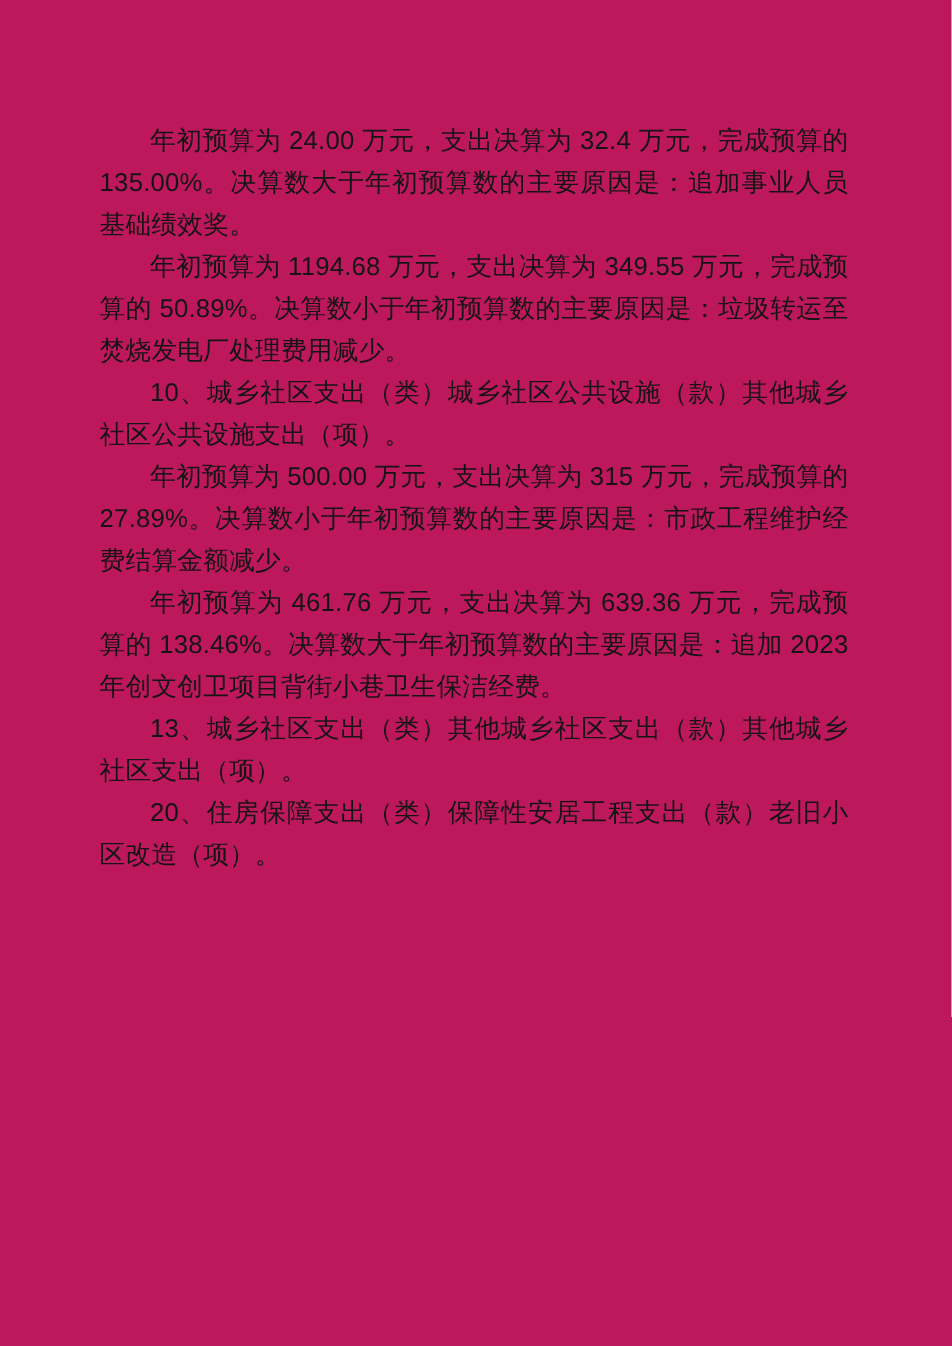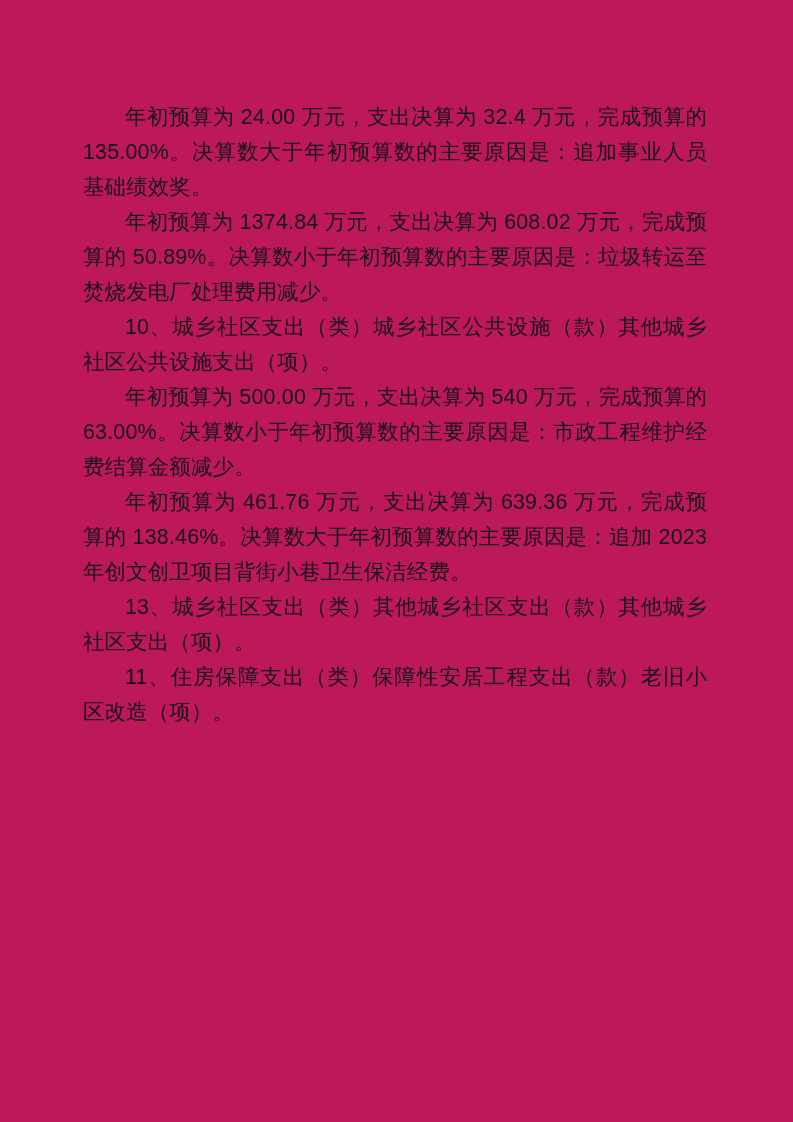--- a/index.html
+++ b/index.html
@@ -33,20 +33,20 @@
     letter-spacing: 0.2px;
     word-break: break-word;
   }
 </style>
 </head>
 <body>
 
 <div class="page">
   <div class="content">
     <p>年初预算为 24.00 万元，支出决算为 32.4 万元，完成预算的 135.00%。决算数大于年初预算数的主要原因是：追加事业人员基础绩效奖。</p>
-    <p>年初预算为 1374.84 万元，支出决算为 608.02 万元，完成预算的 50.89%。决算数小于年初预算数的主要原因是：垃圾转运至焚烧发电厂处理费用减少。</p>
+    <p>年初预算为 1194.68 万元，支出决算为 349.55 万元，完成预算的 50.89%。决算数小于年初预算数的主要原因是：垃圾转运至焚烧发电厂处理费用减少。</p>
     <p>10、城乡社区支出（类）城乡社区公共设施（款）其他城乡社区公共设施支出（项）。</p>
-    <p>年初预算为 500.00 万元，支出决算为 540 万元，完成预算的 63.00%。决算数小于年初预算数的主要原因是：市政工程维护经费结算金额减少。</p>
+    <p>年初预算为 500.00 万元，支出决算为 315 万元，完成预算的 27.89%。决算数小于年初预算数的主要原因是：市政工程维护经费结算金额减少。</p>
     <p>年初预算为 461.76 万元，支出决算为 639.36 万元，完成预算的 138.46%。决算数大于年初预算数的主要原因是：追加 2023 年创文创卫项目背街小巷卫生保洁经费。</p>
     <p>13、城乡社区支出（类）其他城乡社区支出（款）其他城乡社区支出（项）。</p>
-    <p>11、住房保障支出（类）保障性安居工程支出（款）老旧小区改造（项）。</p>
+    <p>20、住房保障支出（类）保障性安居工程支出（款）老旧小区改造（项）。</p>
   </div>
 </div>
 
 </body></html>

